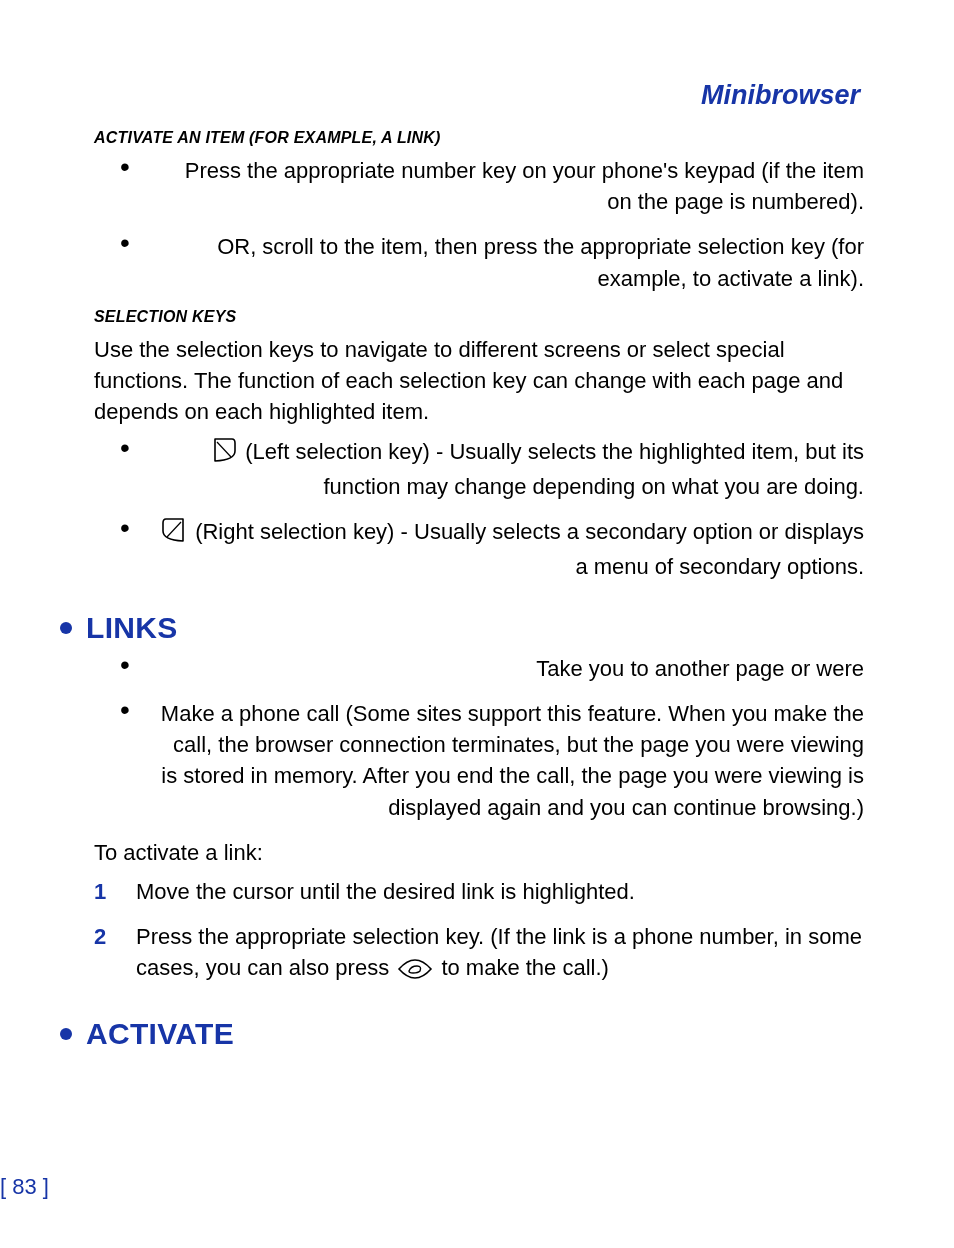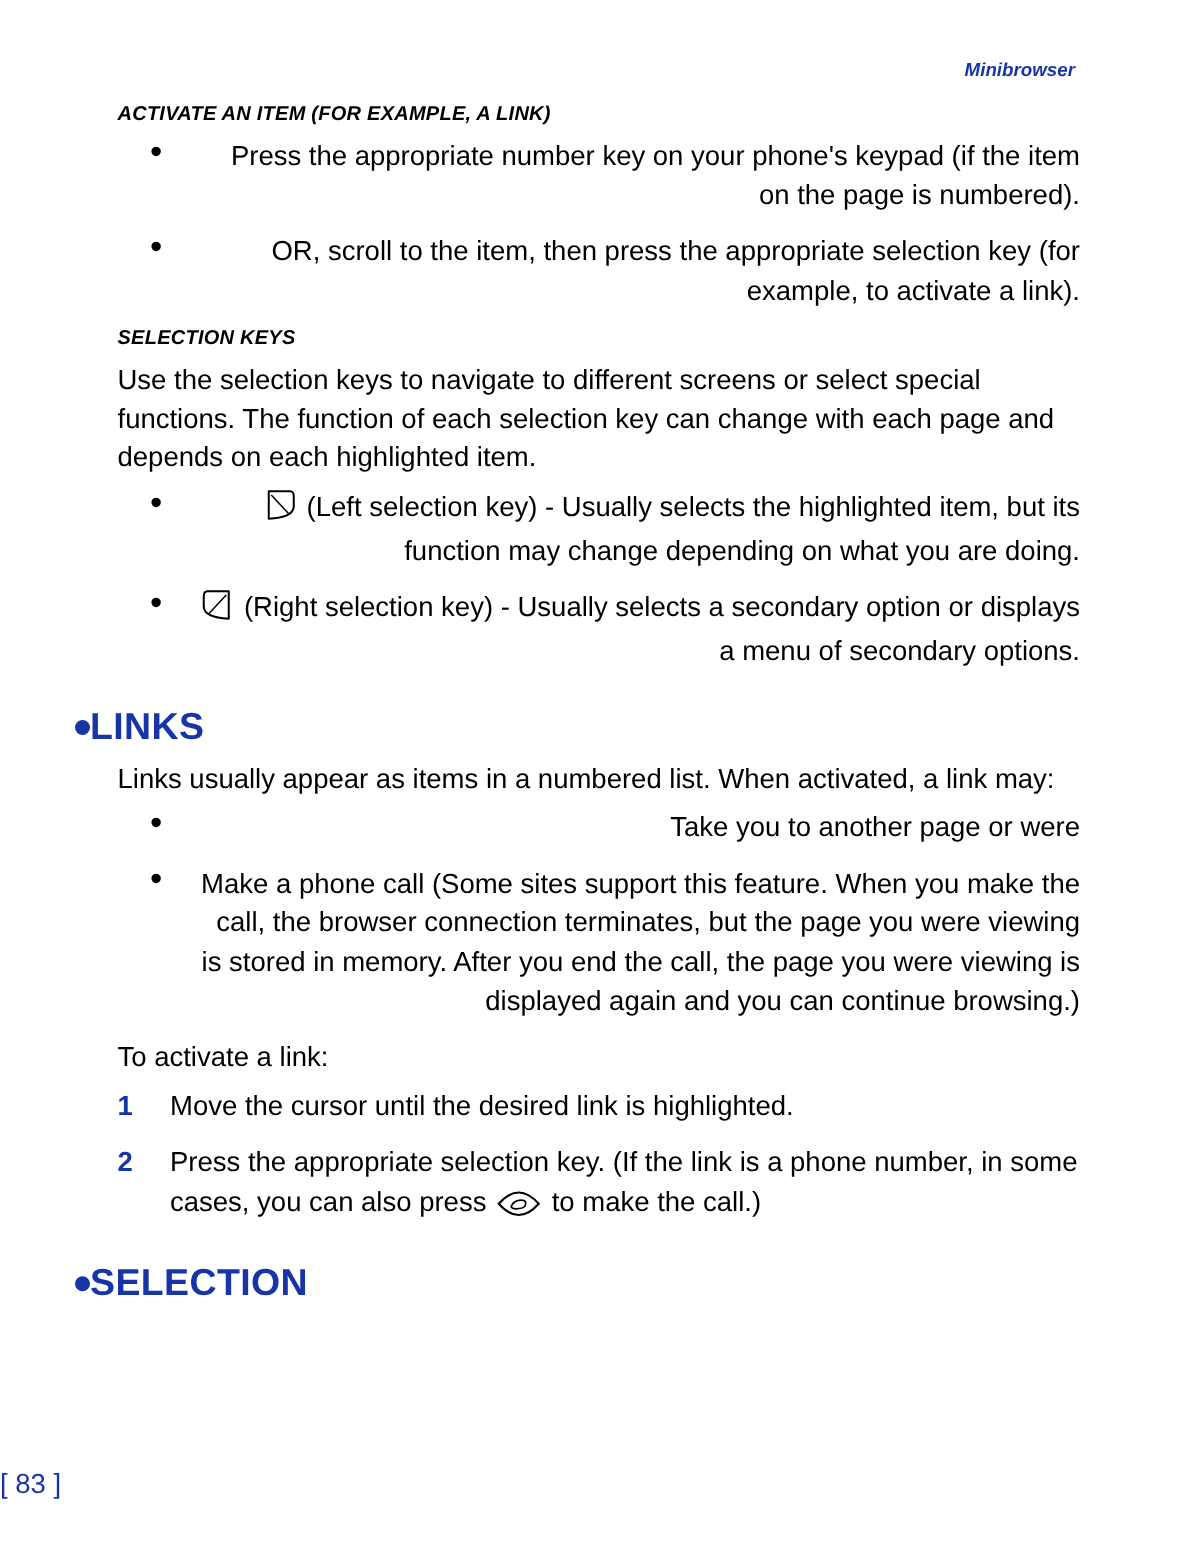--- a/index.html
+++ b/index.html
@@ -14,38 +14,40 @@
     height: 1248px;
     box-sizing: border-box;
     padding: 48px 90px 0 90px;
     position: relative;
   }
   .header {
     text-align: right;
     color: #1735a7;
     font-style: italic;
     font-weight: 600;
-    font-size: 15px;
+    font-size: 27px;
     padding-right: 4px;
     margin-bottom: 18px;
+    margin-top: 32px;
   }
   .sub-heading {
     font-weight: 700;
     font-size: 16px;
     margin: 4px 0 8px 4px;
     letter-spacing: 0.2px;
     font-style: italic;
   }
   .section-title {
     color: #1735a7;
     font-weight: 700;
     font-size: 30px;
     margin: 28px 0 8px 0;
     display: flex;
     align-items: center;
+    gap: 14px;
     letter-spacing: 0.3px;
   }
   .section-bullet {
     width: 12px;
     height: 12px;
     background: #1735a7;
     border-radius: 50%;
     flex: 0 0 auto;
     margin-left: -30px;
   }
@@ -144,21 +146,20 @@
         </svg>
       </span>
       <span>(Right selection key) - Usually selects a secondary option or displays a menu of secondary options.</span>
     </li>
   </ul>
 
   <div class="section-title">
     <span class="section-bullet"></span>
     <span>LINKS</span>
   </div>
-  <div class="body">Links usually appear as items in a numbered list. When activated, a&nbsp;link may:</div>
   <ul class="bullets">
     <li class="list-item">Take you to another page or were</li>
     <li class="list-item">Make a phone call (Some sites support this feature. When you make the call, the browser connection terminates, but the page you were viewing is stored in memory. After you end the call, the page you were viewing is displayed again and you can continue browsing.)</li>
   </ul>
   <div class="body">To activate a link:</div>
   <ol class="ol">
     <li class="ol-item">
       <span class="ol-num">1</span>
       <span>Move the cursor until the desired link is highlighted.</span>
     </li>
@@ -170,17 +171,17 @@
           <path d="M2 11 Q10 2 18 2 Q26 2 34 11 Q26 20 18 20 Q10 20 2 11 Z" fill="none" stroke="#000" stroke-width="1.6"></path>
           <path d="M12 13 Q14 8 20 8 Q25 8 23 13 Q21 15 16 15 Q12 15 12 13 Z" fill="none" stroke="#000" stroke-width="1.4"></path>
         </svg>
       </span>
       <span> to make the call.)</span>
     </li>
   </ol>
 
   <div class="section-title">
     <span class="section-bullet"></span>
-    <span>SELECTION</span>
+    <span>ACTIVATE</span>
   </div>
 
   <div class="footer">[ 83 ]</div>
 </div>
 
 </body></html>

